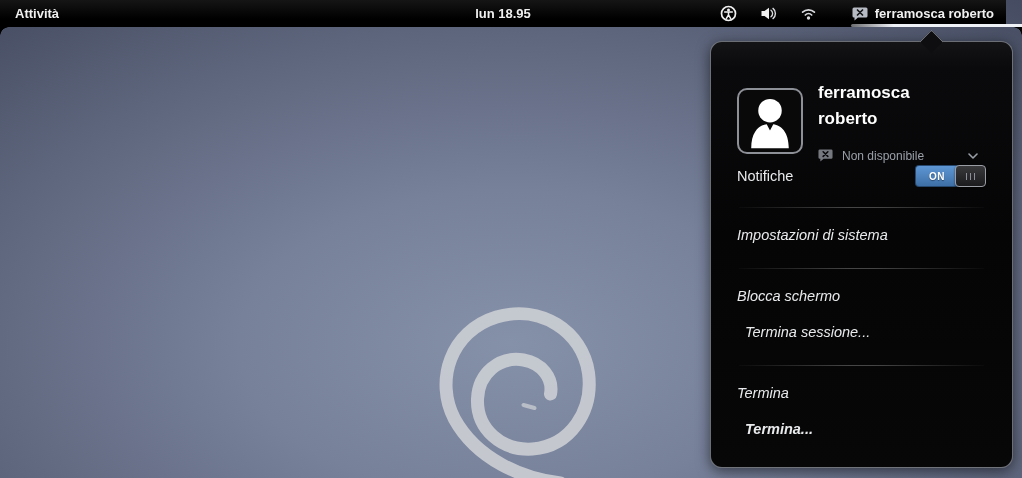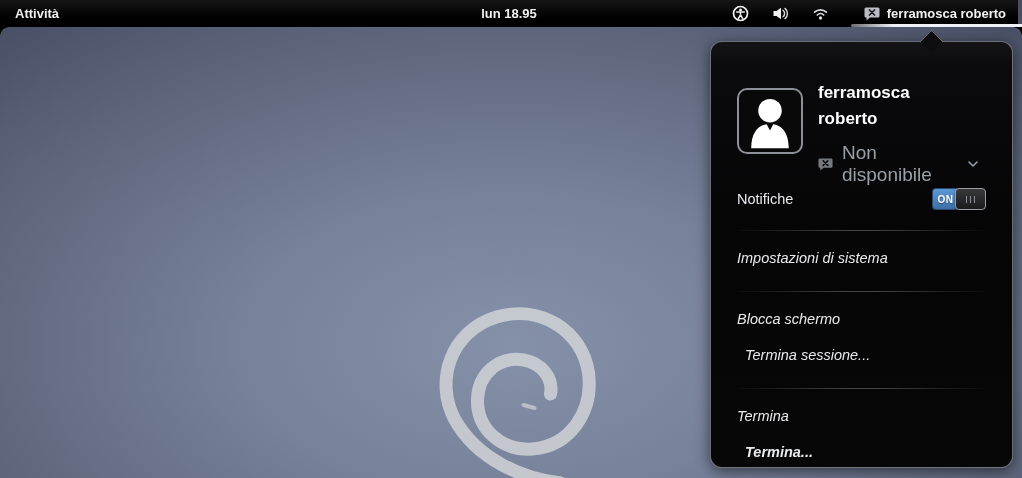--- a/index.html
+++ b/index.html
@@ -16,21 +16,21 @@
   }
   .swirl { position:absolute; left:408px; top:283px; width:205px; height:225px; }
 
   
   .panel-corner { position:absolute; top:27px; width:9px; height:9px; z-index:5; }
   .panel-corner.left  { left:0;  background:radial-gradient(circle at 100% 100%, rgba(0,0,0,0) 8.5px, #000 9px); }
   .panel-corner.right { right:0; background:radial-gradient(circle at 0% 100%,  rgba(0,0,0,0) 8.5px, #000 9px); }
 
   
   .topbar {
-    position:absolute; top:0; left:0; right:4px; height:27px; z-index:10;
+    position:absolute; top:0; left:0; right:16px; height:27px; z-index:10;
     background:linear-gradient(#151515, #000 70%);
     display:flex; align-items:center;
     color:#f0f0f0; font-size:13px; font-weight:bold;
   }
   .activities { margin-left:11px; padding:0 4px; cursor:pointer; text-shadow:0 1px 1px #000; }
   .clock { position:absolute; left:50%; transform:translateX(-50%); cursor:pointer; text-shadow:0 1px 1px #000; }
   .tray { margin-left:auto; display:flex; align-items:center; }
   .tray-icon { width:17px; height:17px; margin-right:23px; display:flex; align-items:center; cursor:pointer; }
   .user-button { display:flex; align-items:center; gap:7px; margin-left:8px; padding:0 12px 0 4px; height:27px; cursor:pointer; }
   .active-underline {
@@ -58,25 +58,25 @@
   }
 
   .user-section { margin-top:38px; display:flex; }
   .avatar {
     width:66px; height:66px; margin-top:8px; flex:none;
     border:2px solid #8e9097; border-radius:10px; background:#09090a;
     display:flex; align-items:flex-end; justify-content:center; overflow:hidden; cursor:pointer;
   }
   .user-info { margin-left:15px; width:168px; }
   .user-name { font-size:17px; font-weight:bold; line-height:26px; color:#fff; width:140px; }
-  .status-row { margin-top:10px; display:flex; align-items:center; gap:9px; color:#9aa0a8; font-size:19px; cursor:pointer; }
+  .status-row { margin-top:16px; display:flex; align-items:center; gap:9px; color:#9aa0a8; font-size:12px; cursor:pointer; }
   .status-row .chevron { margin-left:auto; margin-right:8px; }
 
   .notif-row { height:26px; display:flex; align-items:center; font-size:14.5px; }
-  .toggle { margin-left:auto; display:flex; height:22px; width:54px; cursor:pointer; }
+  .toggle { margin-left:auto; display:flex; height:22px; width:71px; cursor:pointer; }
   .toggle-on {
     flex:1; border:1px solid #27486e; border-right:none;
     background:linear-gradient(#5e97d4, #3e6fa6);
     color:#fff; font-size:10px; font-weight:bold; letter-spacing:.5px;
     display:flex; align-items:center; justify-content:center;
     border-radius:4px 0 0 4px; text-shadow:0 1px 1px rgba(0,0,0,.4);
   }
   .toggle-knob {
     width:31px; margin-left:-3px;
     background:linear-gradient(#39393c, #1b1b1e);

